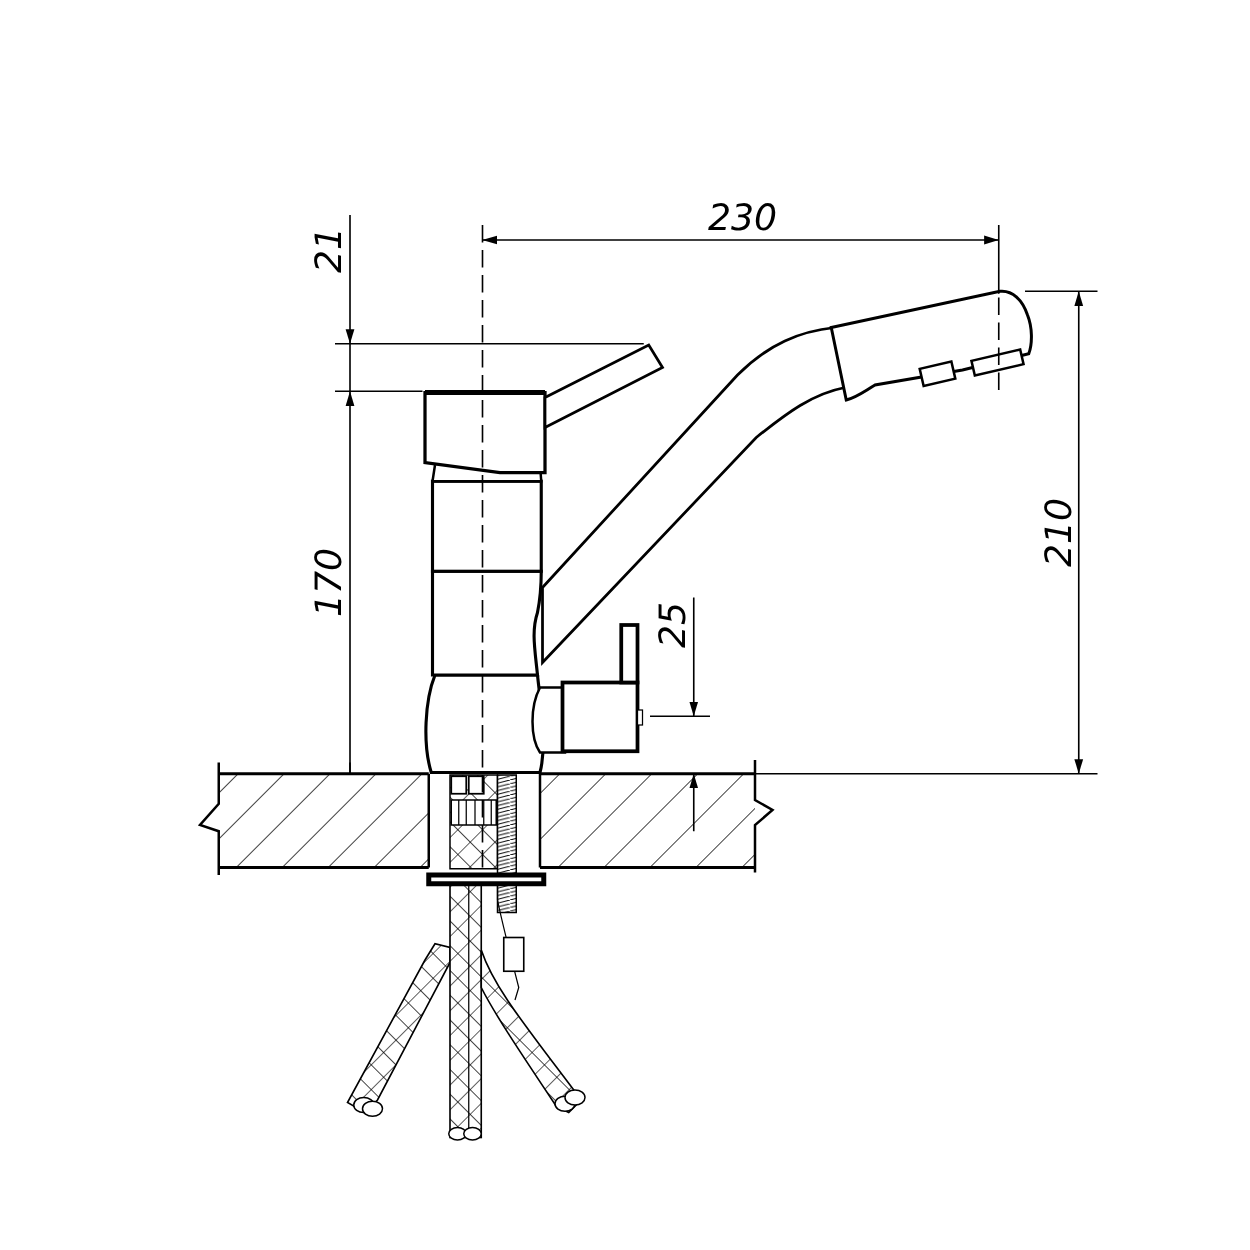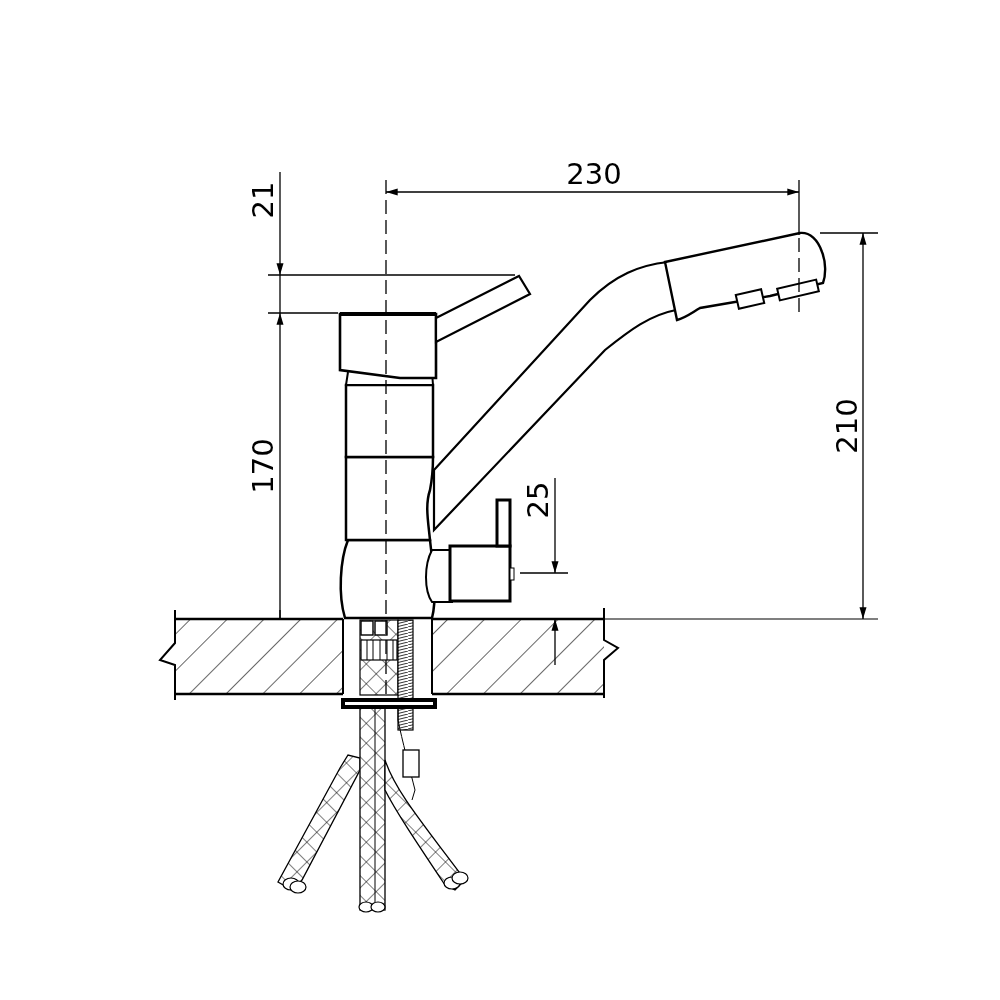--- a/index.html
+++ b/index.html
@@ -1,17 +1,17 @@
 <!DOCTYPE html>
 <html><head>
 <meta charset="utf-8">
 <style>
   html, body { margin:0; padding:0; background:#ffffff; }
   body { width:1000px; height:1000px; overflow:hidden; }
-  #stage { position:relative; width:836px; height:1000px; }
+  #stage { position:relative; width:836px; height:1000px;font-style:italic; }
   svg { position:absolute; left:0; top:0; }
   .dimtext { font-family:"DejaVu Sans", sans-serif; font-size:29px; fill:#000; }
 </style>
 </head>
 <body>
 
 <div id="stage">
 <svg width="1000" height="1000" viewBox="0 0 1000 1000" xmlns="http://www.w3.org/2000/svg">
   <defs>
     <pattern id="hatch" patternUnits="userSpaceOnUse" width="26" height="26" patternTransform="rotate(45)">

